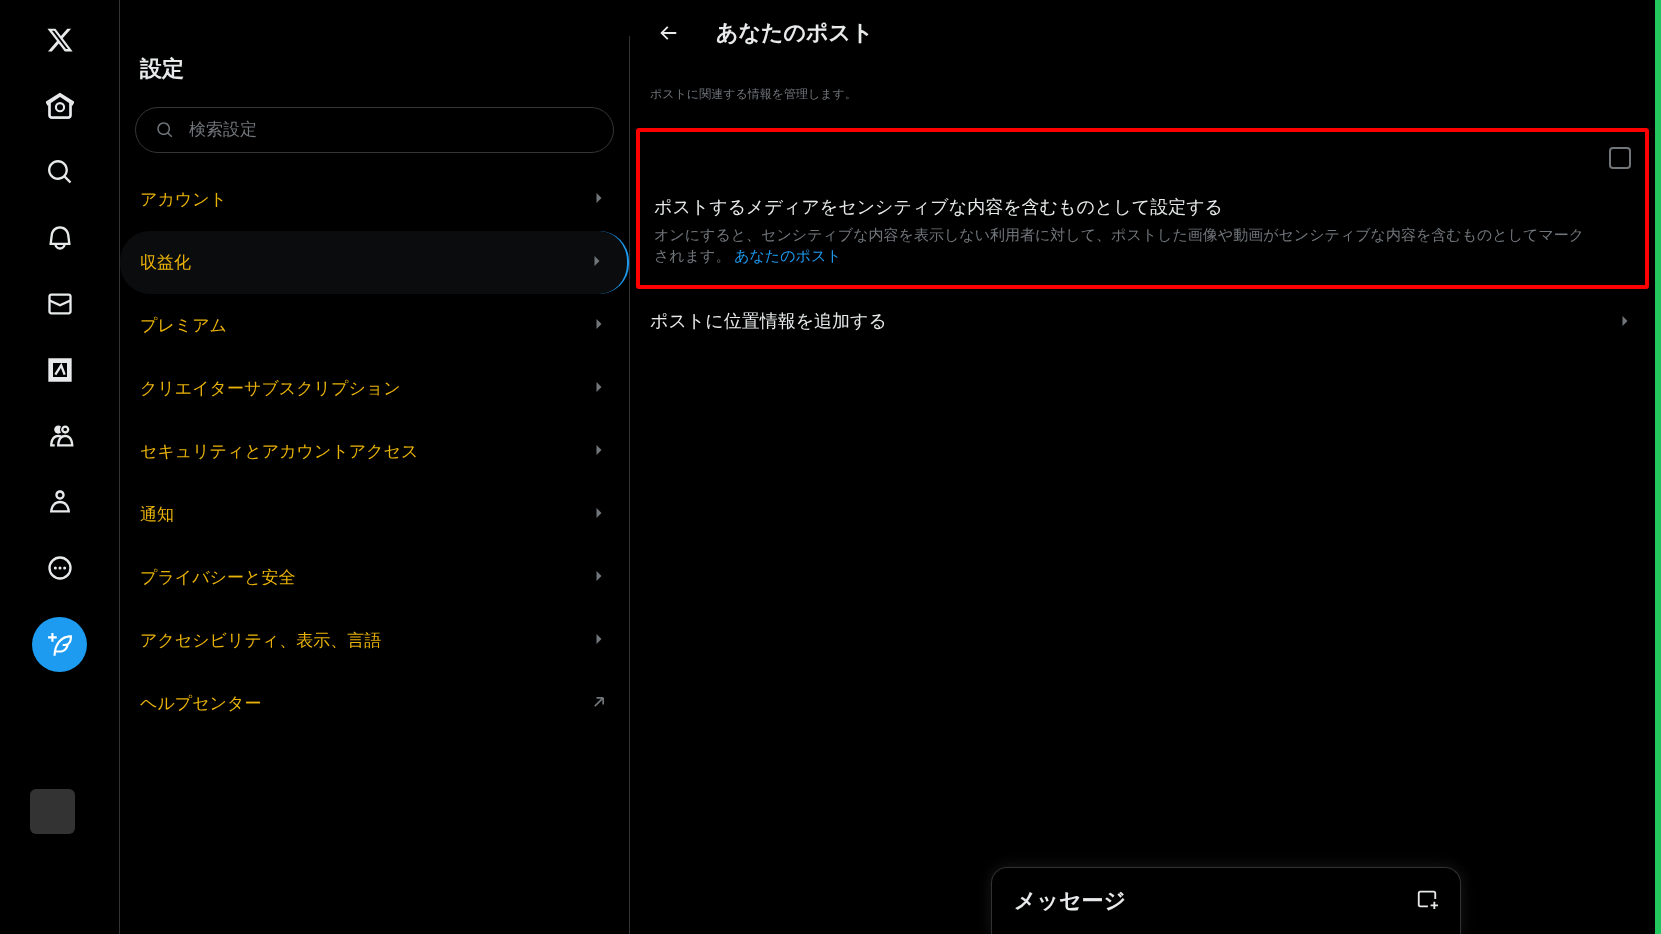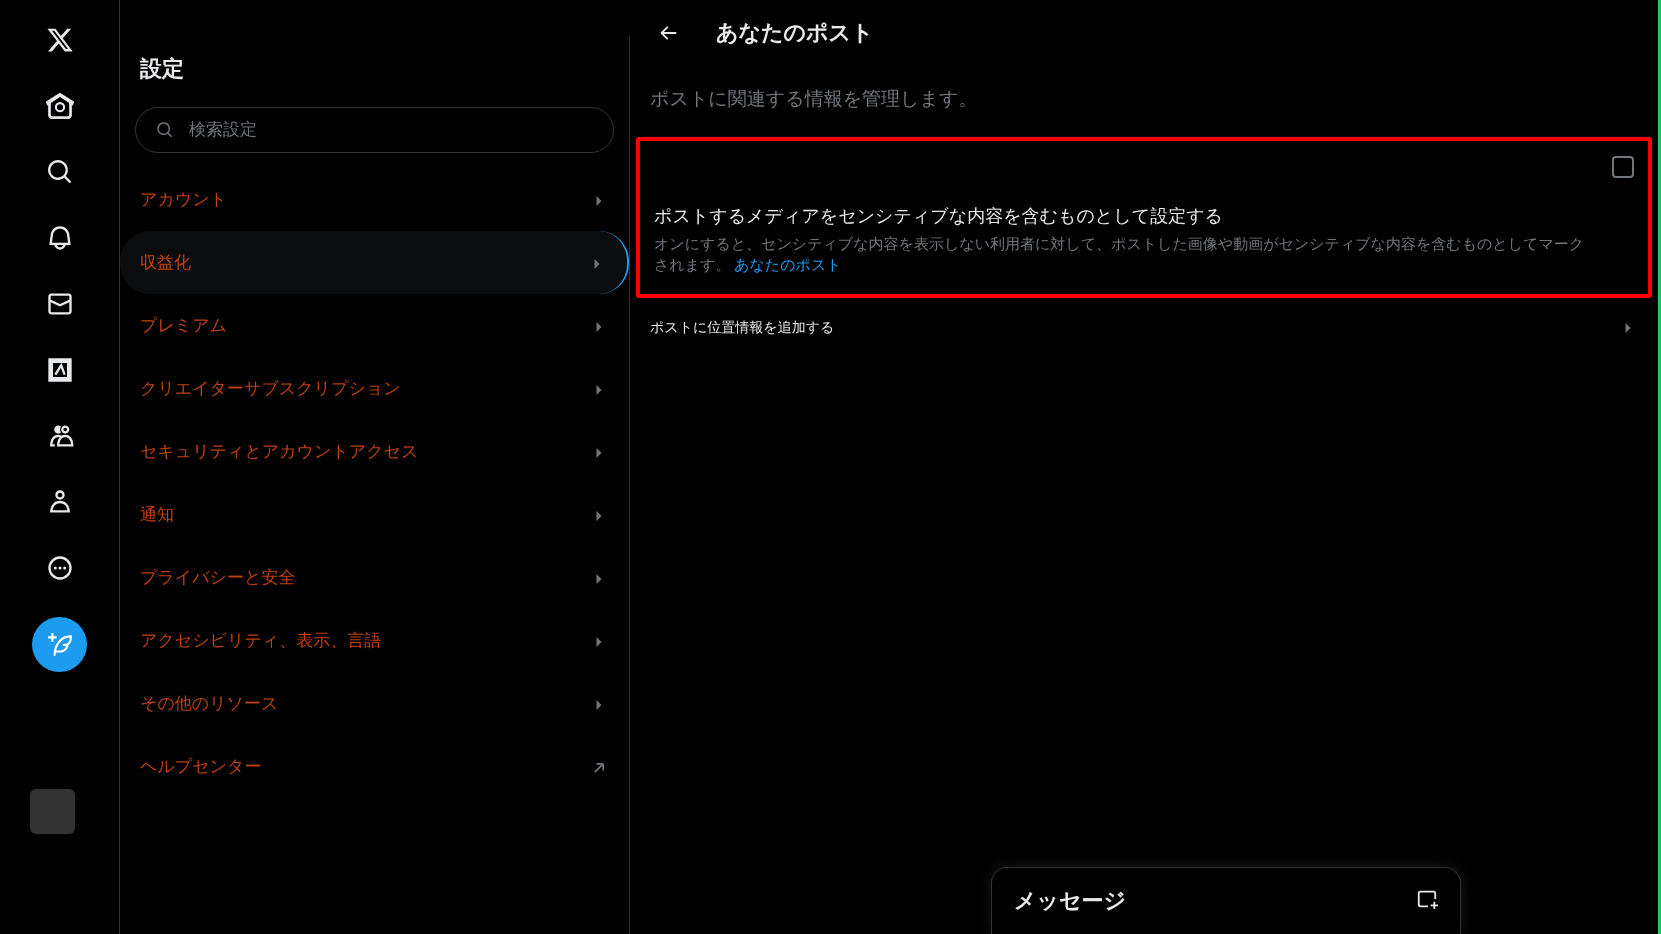--- a/index.html
+++ b/index.html
@@ -102,42 +102,42 @@
       outline: none;
       color: #e7e9ea;
       font-size: 17px;
       flex: 1;
     }
     .search-input::placeholder {
       color: #71767b;
     }
     .menu-item {
       display: flex;
-      align-items: flex-end;
+      align-items: flex-start;
       justify-content: space-between;
       padding: 20px 20px;
       cursor: pointer;
       font-size: 17px;
-      color: #c2410c;
+      color: #eab308;
     }
     .menu-item.active {
       border-right: 2px solid #1d9bf0;
       background: rgba(22, 24, 28, 0.5);
       border-radius: 30px;
     }
     .menu-item svg {
       width: 20px;
       height: 20px;
       fill: #71767b;
     }
     .detail-panel {
       flex: 1;
       height: 934px;
       position: relative;
-      border-right: 3px solid #22c55e;
+      border-right: 6px solid #22c55e;
     }
     .detail-header {
       display: flex;
       align-items: center;
       padding: 15px 20px;
       gap: 30px;
     }
     .back-btn {
       width: 36px;
       height: 36px;
@@ -152,21 +152,21 @@
       height: 22px;
       fill: #e7e9ea;
     }
     .detail-title {
       font-size: 22px;
       font-weight: 700;
       color: #e7e9ea;
     }
     .detail-subtitle {
       color: #71767b;
-      font-size: 19px;
+      font-size: 12px;
       padding: 20px 20px 25px;
     }
     .option-box {
       margin: 0 6px;
       padding: 15px 14px 18px;
     }
     .option-box.highlighted {
       border: 4px solid #ff0000;
       border-radius: 3px;
     }
@@ -197,21 +197,21 @@
       border-radius: 4px;
       flex-shrink: 0;
       margin-left: 15px;
     }
     .option-nav {
       display: flex;
       justify-content: space-between;
       align-items: center;
       padding: 20px 20px;
       cursor: pointer;
-      font-size: 14px;
+      font-size: 18px;
       color: #e7e9ea;
     }
     .option-nav svg {
       width: 20px;
       height: 20px;
       fill: #71767b;
     }
     .messages-drawer {
       position: fixed;
       bottom: 0;
@@ -346,26 +346,20 @@
       </svg>
   </div>
   <div class="menu-item">
     <span>プライバシーと安全</span>
     <svg viewBox="0 0 24 24">
         <path d="M9 6l6 6-6 6"></path>
       </svg>
   </div>
   <div class="menu-item">
     <span>アクセシビリティ、表示、言語</span>
-    <svg viewBox="0 0 24 24">
-        <path d="M9 6l6 6-6 6"></path>
-      </svg>
-  </div>
-  <div class="menu-item">
-    <span>その他のリソース</span>
     <svg viewBox="0 0 24 24">
         <path d="M9 6l6 6-6 6"></path>
       </svg>
   </div>
   <div class="menu-item">
     <span>ヘルプセンター</span>
     <svg viewBox="0 0 24 24">
         <path d="M7 17L17 7M17 7H9M17 7v8" fill="none" stroke="#71767b" stroke-width="2"></path>
       </svg>
   </div>

